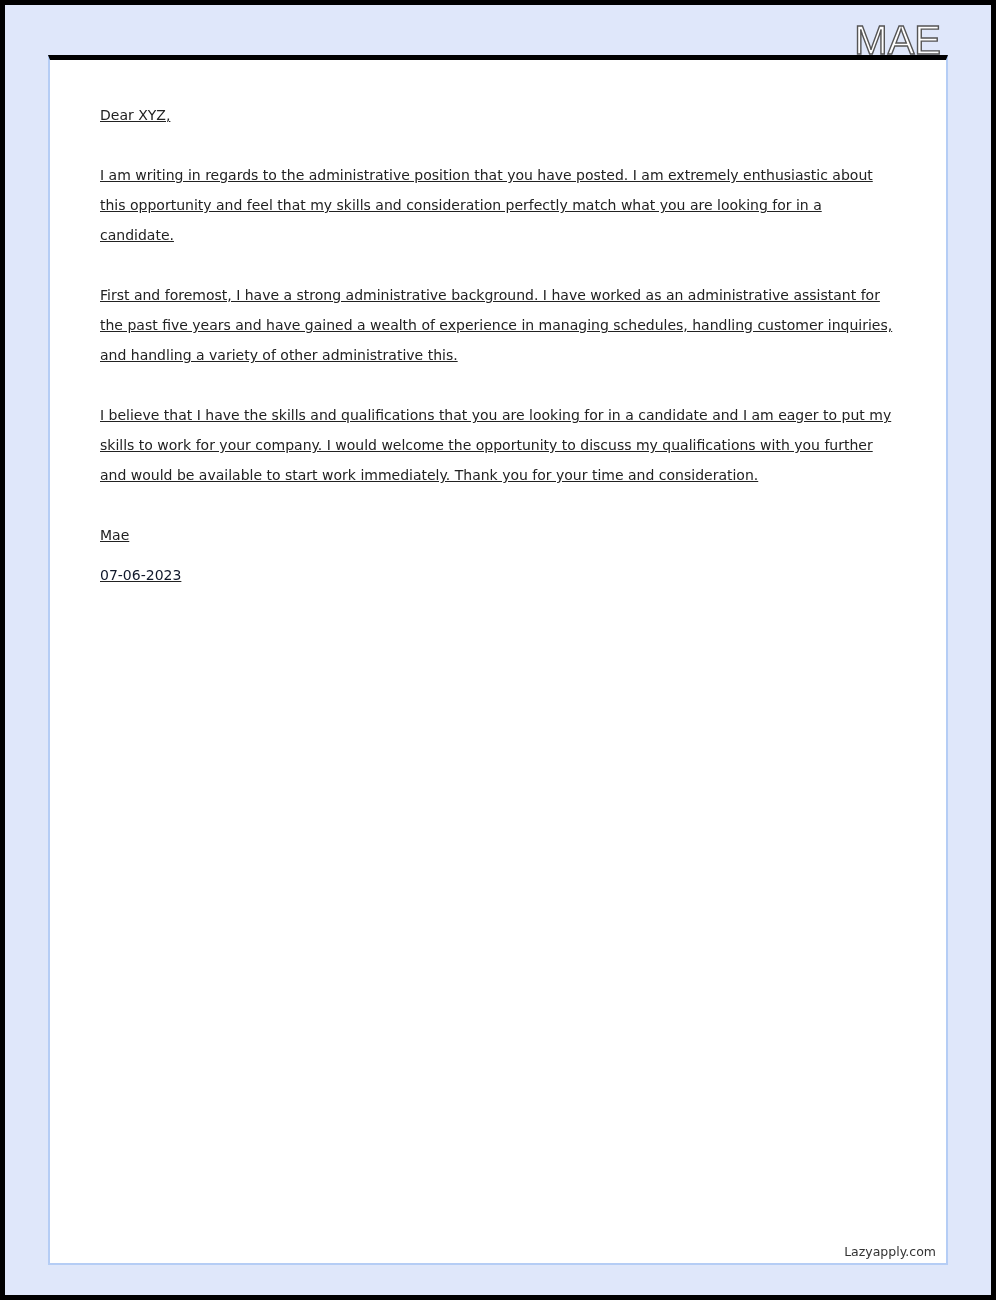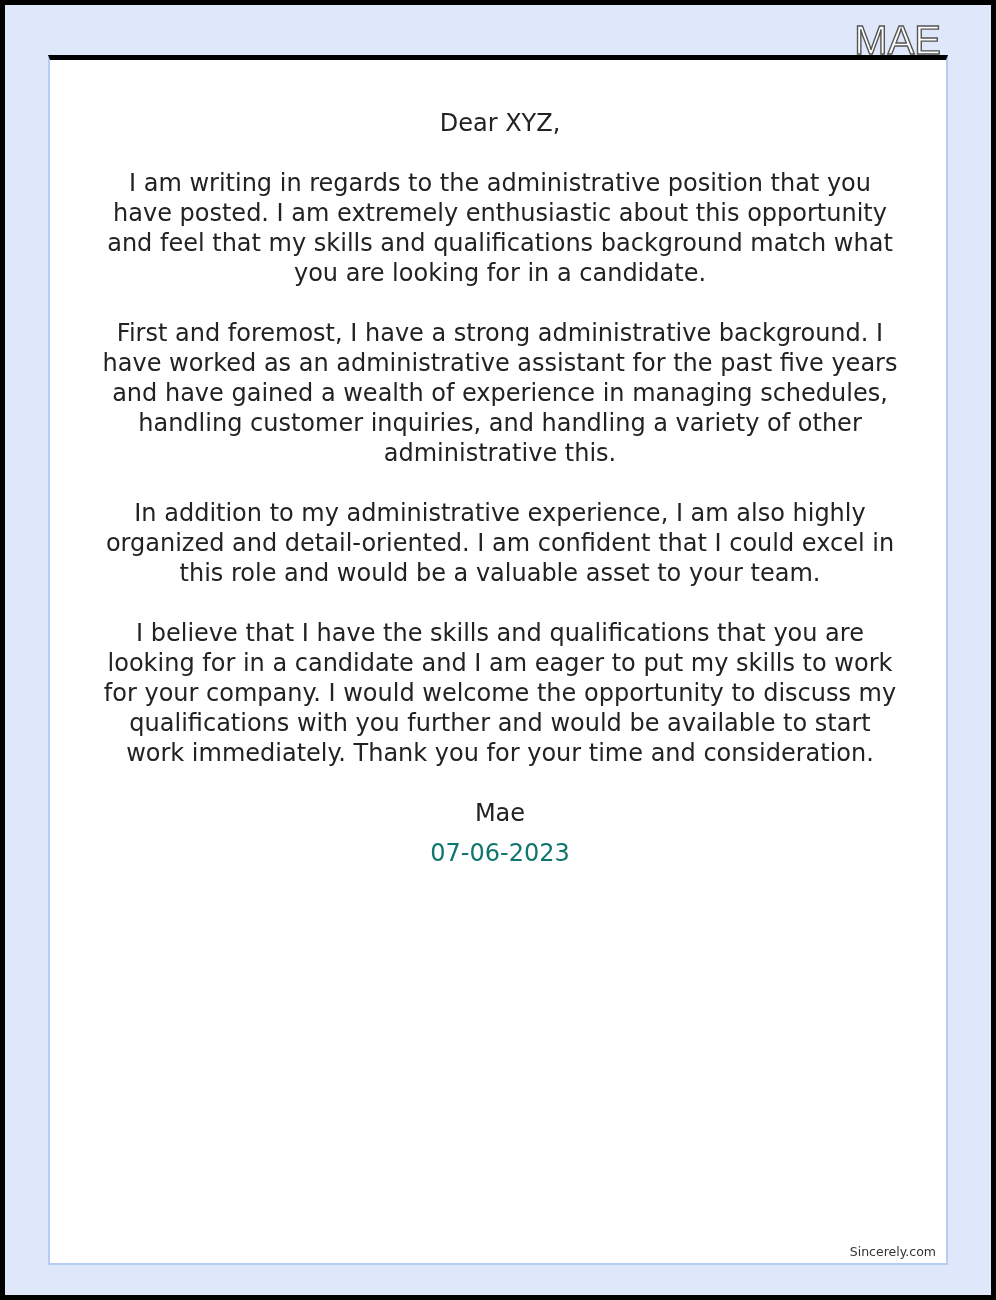--- a/index.html
+++ b/index.html
@@ -5,63 +5,62 @@
     html, body { margin: 0; padding: 0; }
     body {
       width: 996px; height: 1300px; overflow: hidden;
       background: #000;
       font-family: "DejaVu Sans", sans-serif;
     }
     .frame {
       position: absolute; left: 5px; top: 5px;
       width: 986px; height: 1290px;
       background: #dfe7fa;
-      text-align: center;
     }
     .logo {
       position: absolute; right: 50px; top: 13px;
       font-family: "Liberation Sans", sans-serif;
       font-size: 40px; line-height: 44px;
       color: #ffffff;
       -webkit-text-stroke: 1.4px #555;
       letter-spacing: 0px;
     }
     .page {
       position: absolute; left: 43px; top: 50px;
       width: 896px; height: 1203px;
       background: #fff;
       border-top: 5px solid #000;
       border-left: 2px solid #b5cdf5;
       border-right: 2px solid #b5cdf5;
       border-bottom: 2px solid #b5cdf5;
     }
     .content {
-      position: absolute; left: 50px; top: 48px;
+      position: absolute; left: 50px; top: 40px;
       width: 800px;
-      font-size: 24px; line-height: 30px;
+      font-size: 14px; line-height: 30px;
       color: #222;
+      text-decoration: underline;
     }
     .content p { margin: 0 0 30px 0; }
-    .date { color: #0f766e; }
+    .date { color: #0f172a; }
     .footer {
       position: absolute; right: 10px; bottom: 4px;
       font-size: 12.5px; color: #333;
     }
   </style>
 </head>
 <body>
 
 <div class="frame">
   <div class="logo">MAE</div>
 
   <div class="page">
     <div class="content">
       <p>Dear XYZ,</p>
-      <p>I am writing in regards to the administrative position that you have posted. I am extremely enthusiastic about this opportunity and feel that my skills and qualifications background match what you are looking for in a candidate.</p>
+      <p>I am writing in regards to the administrative position that you have posted. I am extremely enthusiastic about this opportunity and feel that my skills and consideration perfectly match what you are looking for in a candidate.</p>
       <p>First and foremost, I have a strong administrative background. I have worked as an administrative assistant for the past five years and have gained a wealth of experience in managing schedules, handling customer inquiries, and handling a variety of other administrative this.</p>
-      <p>In addition to my administrative experience, I am also highly organized and detail-oriented. I am confident that I could excel in this role and would be a valuable asset to your team.</p>
       <p>I believe that I have the skills and qualifications that you are looking for in a candidate and I am eager to put my skills to work for your company. I would welcome the opportunity to discuss my qualifications with you further and would be available to start work immediately. Thank you for your time and consideration.</p>
       <p style="margin-bottom:10px">Mae</p>
       <p class="date">07-06-2023</p>
     </div>
-    <div class="footer">Sincerely.com</div>
+    <div class="footer">Lazyapply.com</div>
   </div>
 </div>
 
 </body></html>

